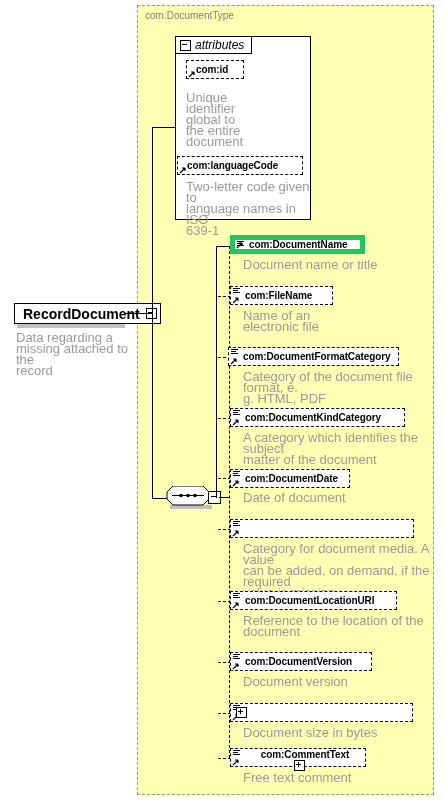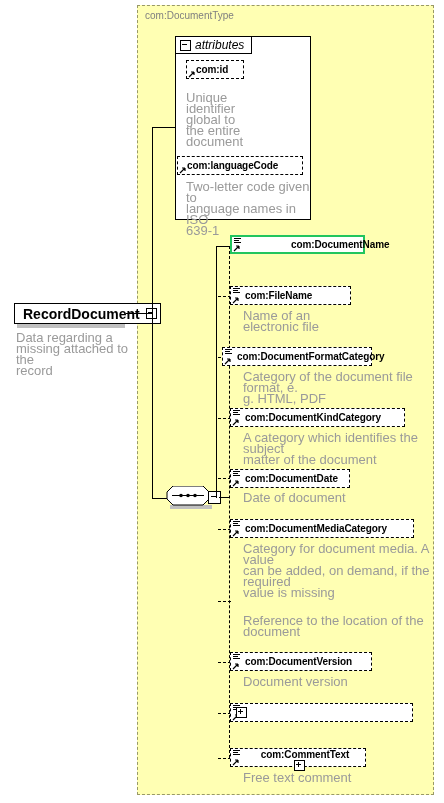--- a/index.html
+++ b/index.html
@@ -60,21 +60,21 @@
   }
 
   
   .node{
     position:absolute;
     box-sizing:border-box;
     background:#ffffff;
     height:19px;
     display:flex;align-items:center;
   }
-  .node.solid{border:2px solid #22c55e;padding-left:45px;}
+  .node.solid{border:5px solid #22c55e;}
   .node.dashed{border:1px dashed #000000;}
   .node .shadow{
     position:absolute;left:3px;top:19px;
     height:4px;background:#c0c0c0;
     z-index:-1;
   }
   .node .name{
     font-size:10px;font-weight:bold;color:#000;
     white-space:nowrap;
     margin-left:14px;
@@ -263,41 +263,42 @@
         <i></i>
         <i></i>
       </span>
     <span class="glyph-arrow">
       <svg width="8" height="8" viewBox="0 0 8 8">
           <path d="M1 7 L6 2 M6 2 L3 2 M6 2 L6 5" stroke="#000" stroke-width="1.2" fill="none"></path>
         </svg>
     </span>
     <span class="name">com:DocumentName</span>
   </div>
+  <div class="doc" style="left:243px;top:259px;width:190px;">Document name or title</div>
 
   <div class="dln h" style="left:218px;top:296px;width:13px;"></div>
-  <div class="node dashed" style="left:230px;top:286px;width:121px;">
+  <div class="node dashed" style="left:230px;top:286px;width:103px;">
     <span class="shadow" style="width:103px;"></span>
     <span class="glyph-lines">
         <i></i>
         <i></i>
         <i></i>
       </span>
     <span class="glyph-arrow">
       <svg width="8" height="8" viewBox="0 0 8 8">
           <path d="M1 7 L6 2 M6 2 L3 2 M6 2 L6 5" stroke="#000" stroke-width="1.2" fill="none"></path>
         </svg>
     </span>
     <span class="name">com:FileName</span>
   </div>
   <div class="doc" style="left:243px;top:310px;width:190px;">Name of an
 electronic file</div>
 
   <div class="dln h" style="left:218px;top:357px;width:13px;"></div>
-  <div class="node dashed" style="left:222px;top:347px;width:150px;">
+  <div class="node dashed" style="left:228px;top:347px;width:171px;">
     <span class="shadow" style="width:183px;"></span>
     <span class="glyph-lines">
         <i></i>
         <i></i>
         <i></i>
       </span>
     <span class="glyph-arrow">
       <svg width="8" height="8" viewBox="0 0 8 8">
           <path d="M1 7 L6 2 M6 2 L3 2 M6 2 L6 5" stroke="#000" stroke-width="1.2" fill="none"></path>
         </svg>
@@ -348,27 +349,40 @@
     <span class="glyph-lines">
         <i></i>
         <i></i>
         <i></i>
       </span>
     <span class="glyph-arrow">
       <svg width="8" height="8" viewBox="0 0 8 8">
           <path d="M1 7 L6 2 M6 2 L3 2 M6 2 L6 5" stroke="#000" stroke-width="1.2" fill="none"></path>
         </svg>
     </span>
-    <span class="name">com:DocumentMediaCategory</span>
   </div>
   <div class="doc" style="left:243px;top:543px;width:198px;">Category for document media. A value
 can be added, on demand, if the required
 value is missing</div>
 
   <div class="dln h" style="left:218px;top:601px;width:13px;"></div>
+  <div class="node dashed" style="left:230px;top:591px;width:167px;">
+    <span class="shadow" style="width:167px;"></span>
+    <span class="glyph-lines">
+        <i></i>
+        <i></i>
+        <i></i>
+      </span>
+    <span class="glyph-arrow">
+      <svg width="8" height="8" viewBox="0 0 8 8">
+          <path d="M1 7 L6 2 M6 2 L3 2 M6 2 L6 5" stroke="#000" stroke-width="1.2" fill="none"></path>
+        </svg>
+    </span>
+    <span class="name">com:DocumentLocationURI</span>
+  </div>
   <div class="doc" style="left:243px;top:615px;width:195px;">Reference to the location of the
 document</div>
 
   <div class="dln h" style="left:218px;top:662px;width:13px;"></div>
   <div class="node dashed" style="left:230px;top:652px;width:142px;">
     <span class="shadow" style="width:142px;"></span>
     <span class="glyph-lines">
         <i></i>
         <i></i>
         <i></i>
@@ -390,20 +404,21 @@
         <i></i>
         <i></i>
       </span>
     <span class="glyph-arrow">
       <svg width="8" height="8" viewBox="0 0 8 8">
           <path d="M1 7 L6 2 M6 2 L3 2 M6 2 L6 5" stroke="#000" stroke-width="1.2" fill="none"></path>
         </svg>
     </span>
     <span class="plusbox"></span>
   </div>
+  <div class="doc" style="left:243px;top:727px;width:190px;">Document size in bytes</div>
 
   <div class="dln h" style="left:218px;top:758px;width:13px;"></div>
   <div class="node dashed" style="left:230px;top:748px;width:136px;flex-direction:column;">
     <span class="shadow" style="width:136px;"></span>
     <span class="glyph-lines">
         <i></i>
         <i></i>
         <i></i>
       </span>
     <span class="glyph-arrow">

